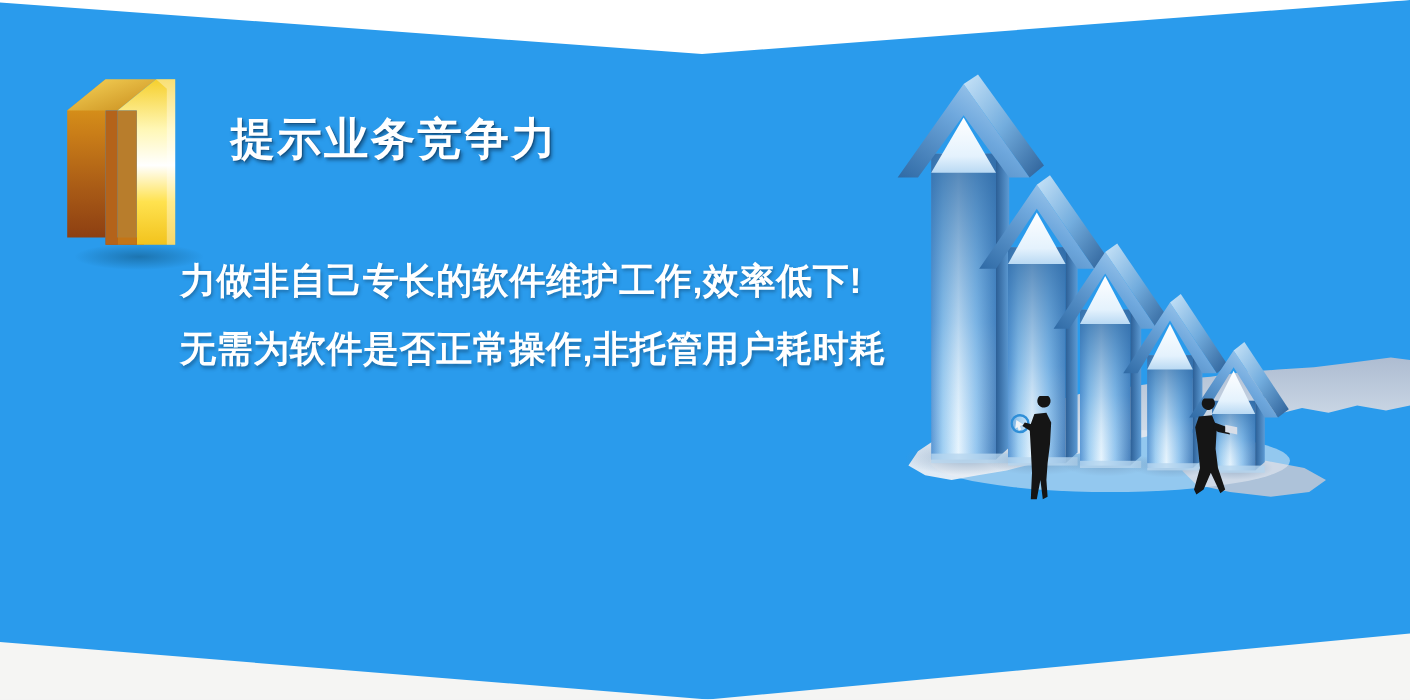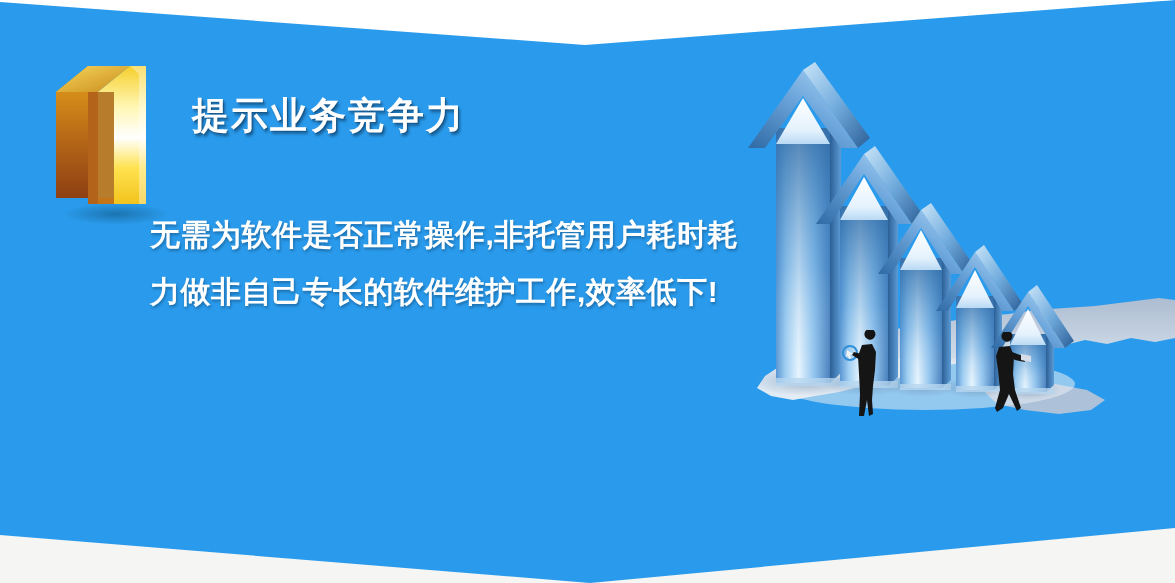--- a/index.html
+++ b/index.html
@@ -265,17 +265,17 @@
     <polygon points="46,44 56,44 56,156 46,156" fill="#b4631a"></polygon>
 
     <polygon points="56,44 88,18 104,18 104,156 72,156 72,44" fill="url(#goldFace)"></polygon>
     <polygon points="56,44 72,44 72,156 56,156" fill="#c87a17" opacity="0.9"></polygon>
     <polygon points="88,18 104,18 104,156 97,156 97,26" fill="#ffffff" opacity="0.35"></polygon>
   </svg>
 
   <div class="title">提示业务竞争力</div>
 
   <div class="body-text">
+    <div class="body-line">力做非自己专长的软件维护工作,效率低下!</div>
     <div class="body-line">无需为软件是否正常操作,非托管用户耗时耗</div>
-    <div class="body-line">力做非自己专长的软件维护工作,效率低下!</div>
   </div>
 
 </div>
 
 </body></html>

